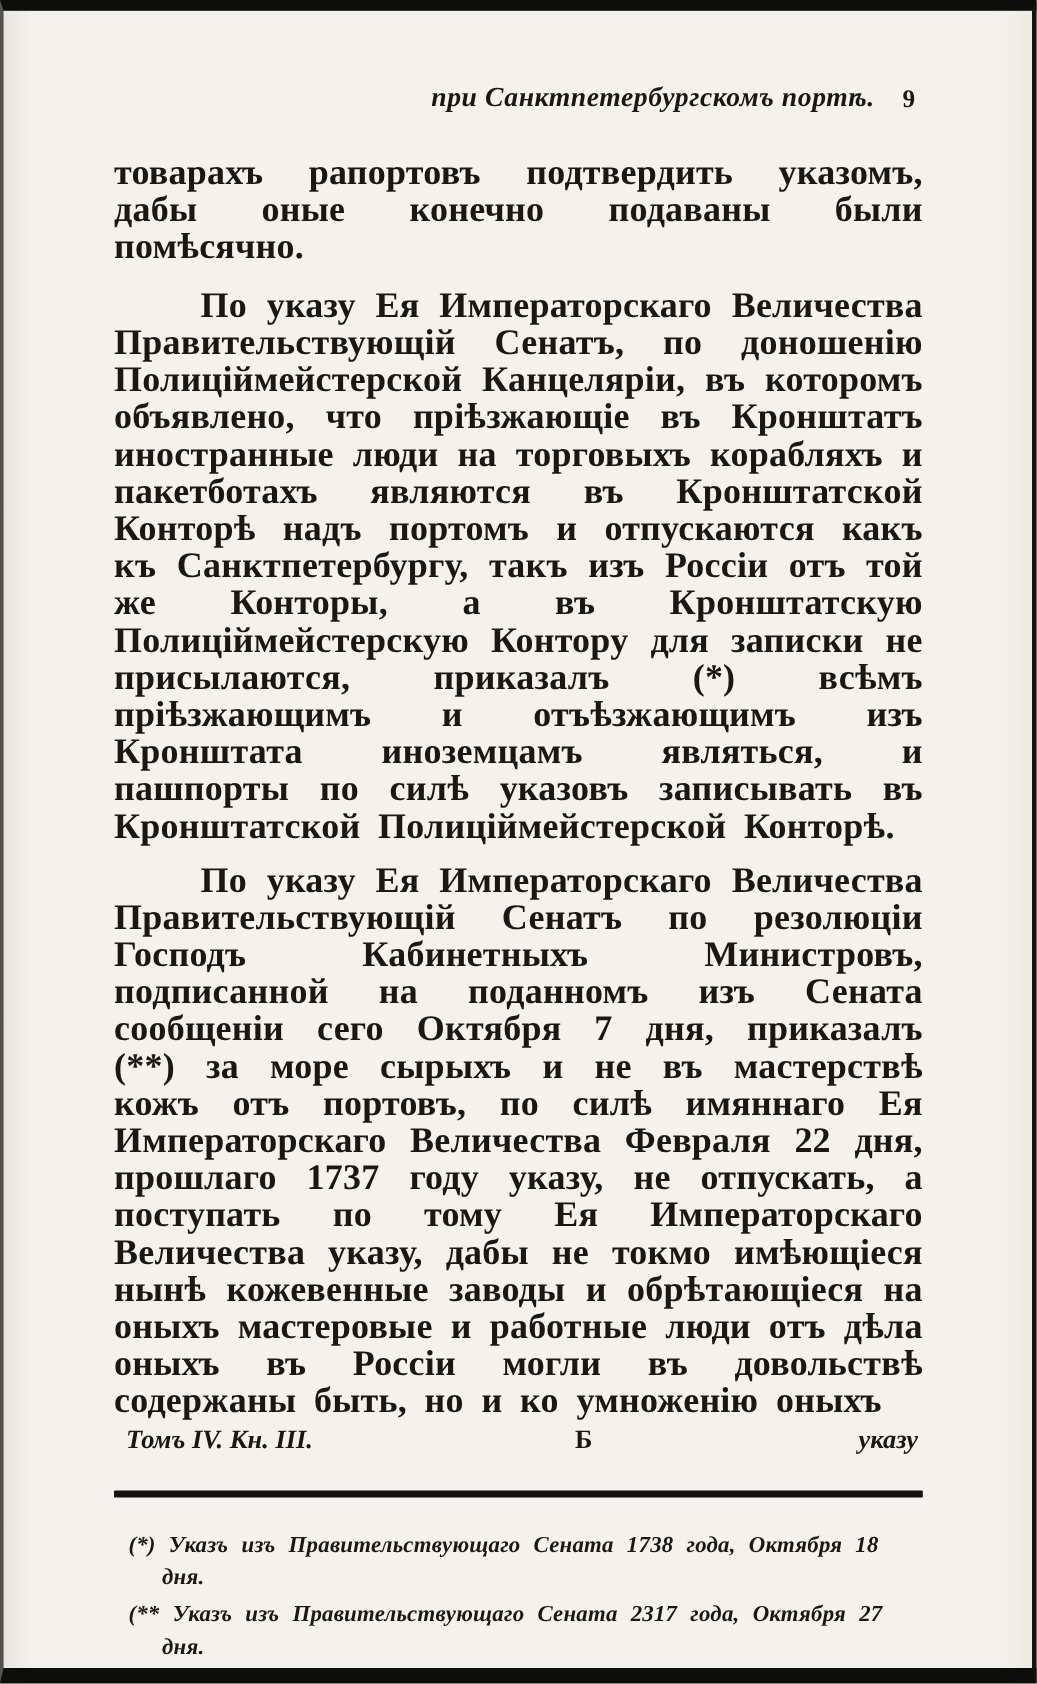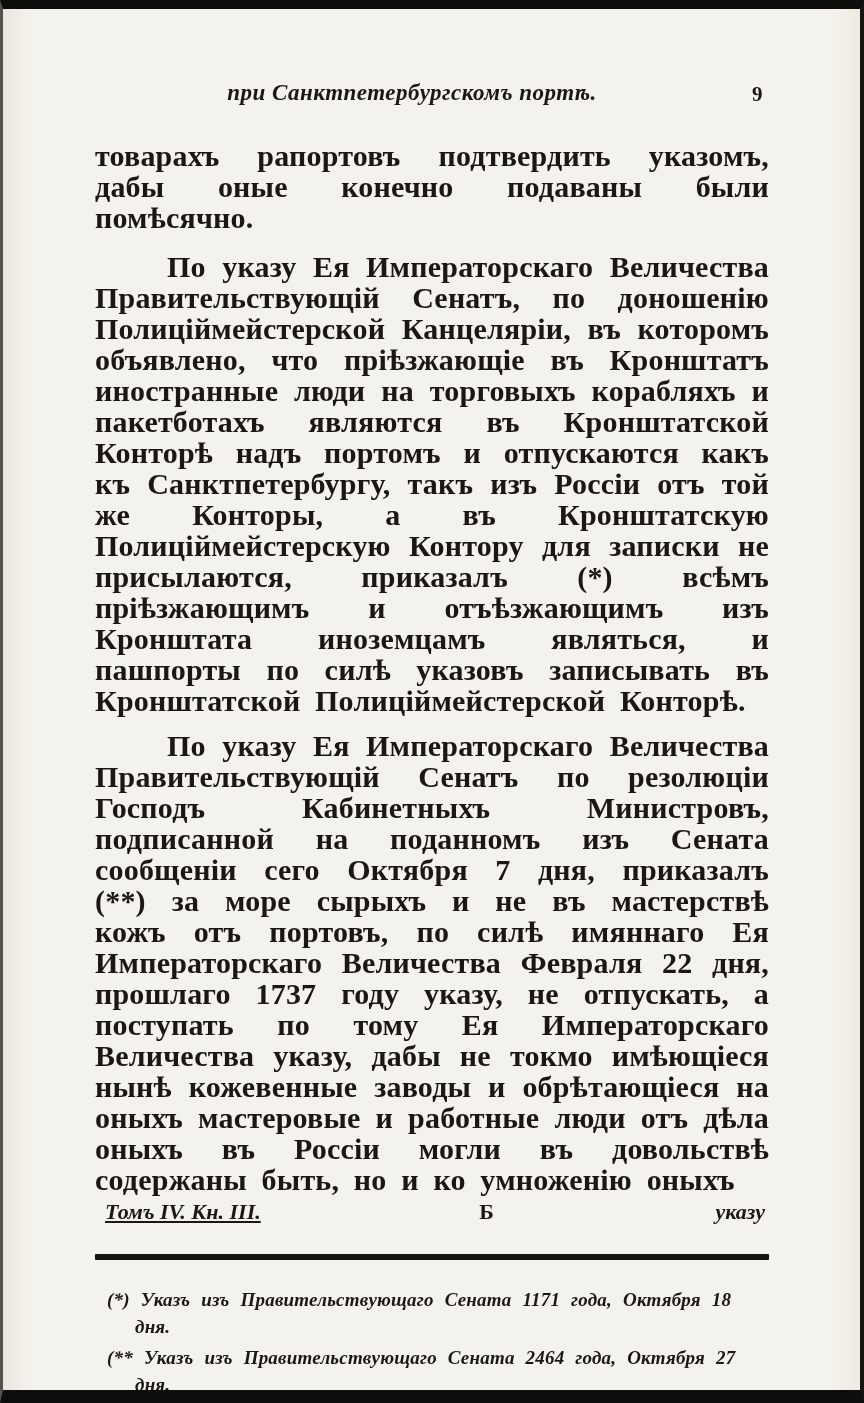--- a/index.html
+++ b/index.html
@@ -36,23 +36,22 @@
   .running-head {
     position: relative;
     height: 34px;
     font-style: italic;
     font-weight: bold;
     font-size: 23px;
     letter-spacing: 0.5px;
   }
   .running-head .title {
     display: block;
-    text-align: center;
+    text-align: right;
     padding-right: 40px;
-    margin-top: 12px;
   }
   .running-head .pageno {
     position: absolute;
     right: 6px;
     top: 2px;
     font-style: normal;
     font-size: 21px;
   }
   main {
     margin-top: 26px;
@@ -76,21 +75,20 @@
     position: relative;
     margin-top: 4px;
     height: 31px;
     font-size: 22px;
     font-weight: bold;
   }
   .sigline .vol {
     position: absolute;
     left: 10px;
     font-style: italic;
-    text-decoration: underline;
   }
   .sigline .sig {
     position: absolute;
     left: 57%;
   }
   .sigline .catch {
     position: absolute;
     right: 4px;
     font-style: italic;
   }
@@ -137,18 +135,18 @@
 
     <div class="sigline">
       <span class="vol">Томъ IV. Кн. III.</span>
       <span class="sig">Б</span>
       <span class="catch">указу</span>
     </div>
 
     <div class="rule"></div>
 
     <div class="footnotes">
-      <p class="footnote">(*) Указъ изъ Правительствующаго Сената 1171 года, Октября 18 дня.</p>
-      <p class="footnote">(** Указъ изъ Правительствующаго Сената 2464 года, Октября 27 дня.</p>
+      <p class="footnote">(*) Указъ изъ Правительствующаго Сената 1738 года, Октября 18 дня.</p>
+      <p class="footnote">(** Указъ изъ Правительствующаго Сената 2317 года, Октября 27 дня.</p>
     </div>
 
   </div>
 </div>
 
 </body></html>

